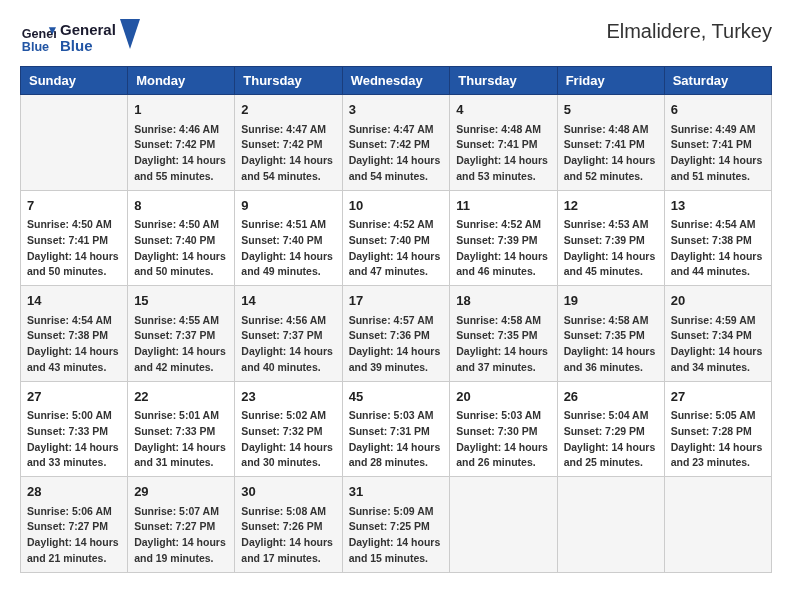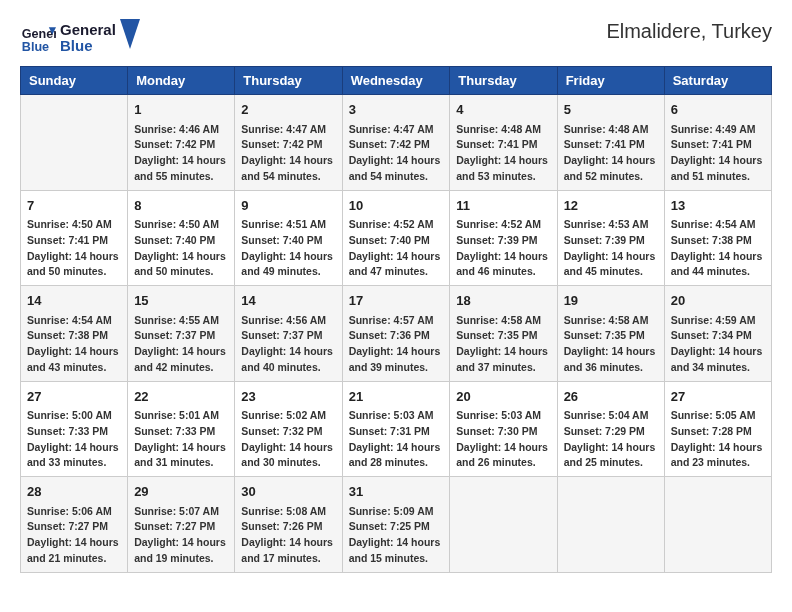--- a/index.html
+++ b/index.html
@@ -213,21 +213,21 @@
         </td>
         <td>
           <span class="day-num">22</span>
           <div class="cell-content">Sunrise: 5:01 AM<br>Sunset: 7:33 PM<br>Daylight: 14 hours<br>and 31 minutes.</div>
         </td>
         <td>
           <span class="day-num">23</span>
           <div class="cell-content">Sunrise: 5:02 AM<br>Sunset: 7:32 PM<br>Daylight: 14 hours<br>and 30 minutes.</div>
         </td>
         <td>
-          <span class="day-num">21</span>
+          <span class="day-num">45</span>
           <div class="cell-content">Sunrise: 5:03 AM<br>Sunset: 7:31 PM<br>Daylight: 14 hours<br>and 28 minutes.</div>
         </td>
         <td>
           <span class="day-num">20</span>
           <div class="cell-content">Sunrise: 5:03 AM<br>Sunset: 7:30 PM<br>Daylight: 14 hours<br>and 26 minutes.</div>
         </td>
         <td>
           <span class="day-num">26</span>
           <div class="cell-content">Sunrise: 5:04 AM<br>Sunset: 7:29 PM<br>Daylight: 14 hours<br>and 25 minutes.</div>
         </td>

